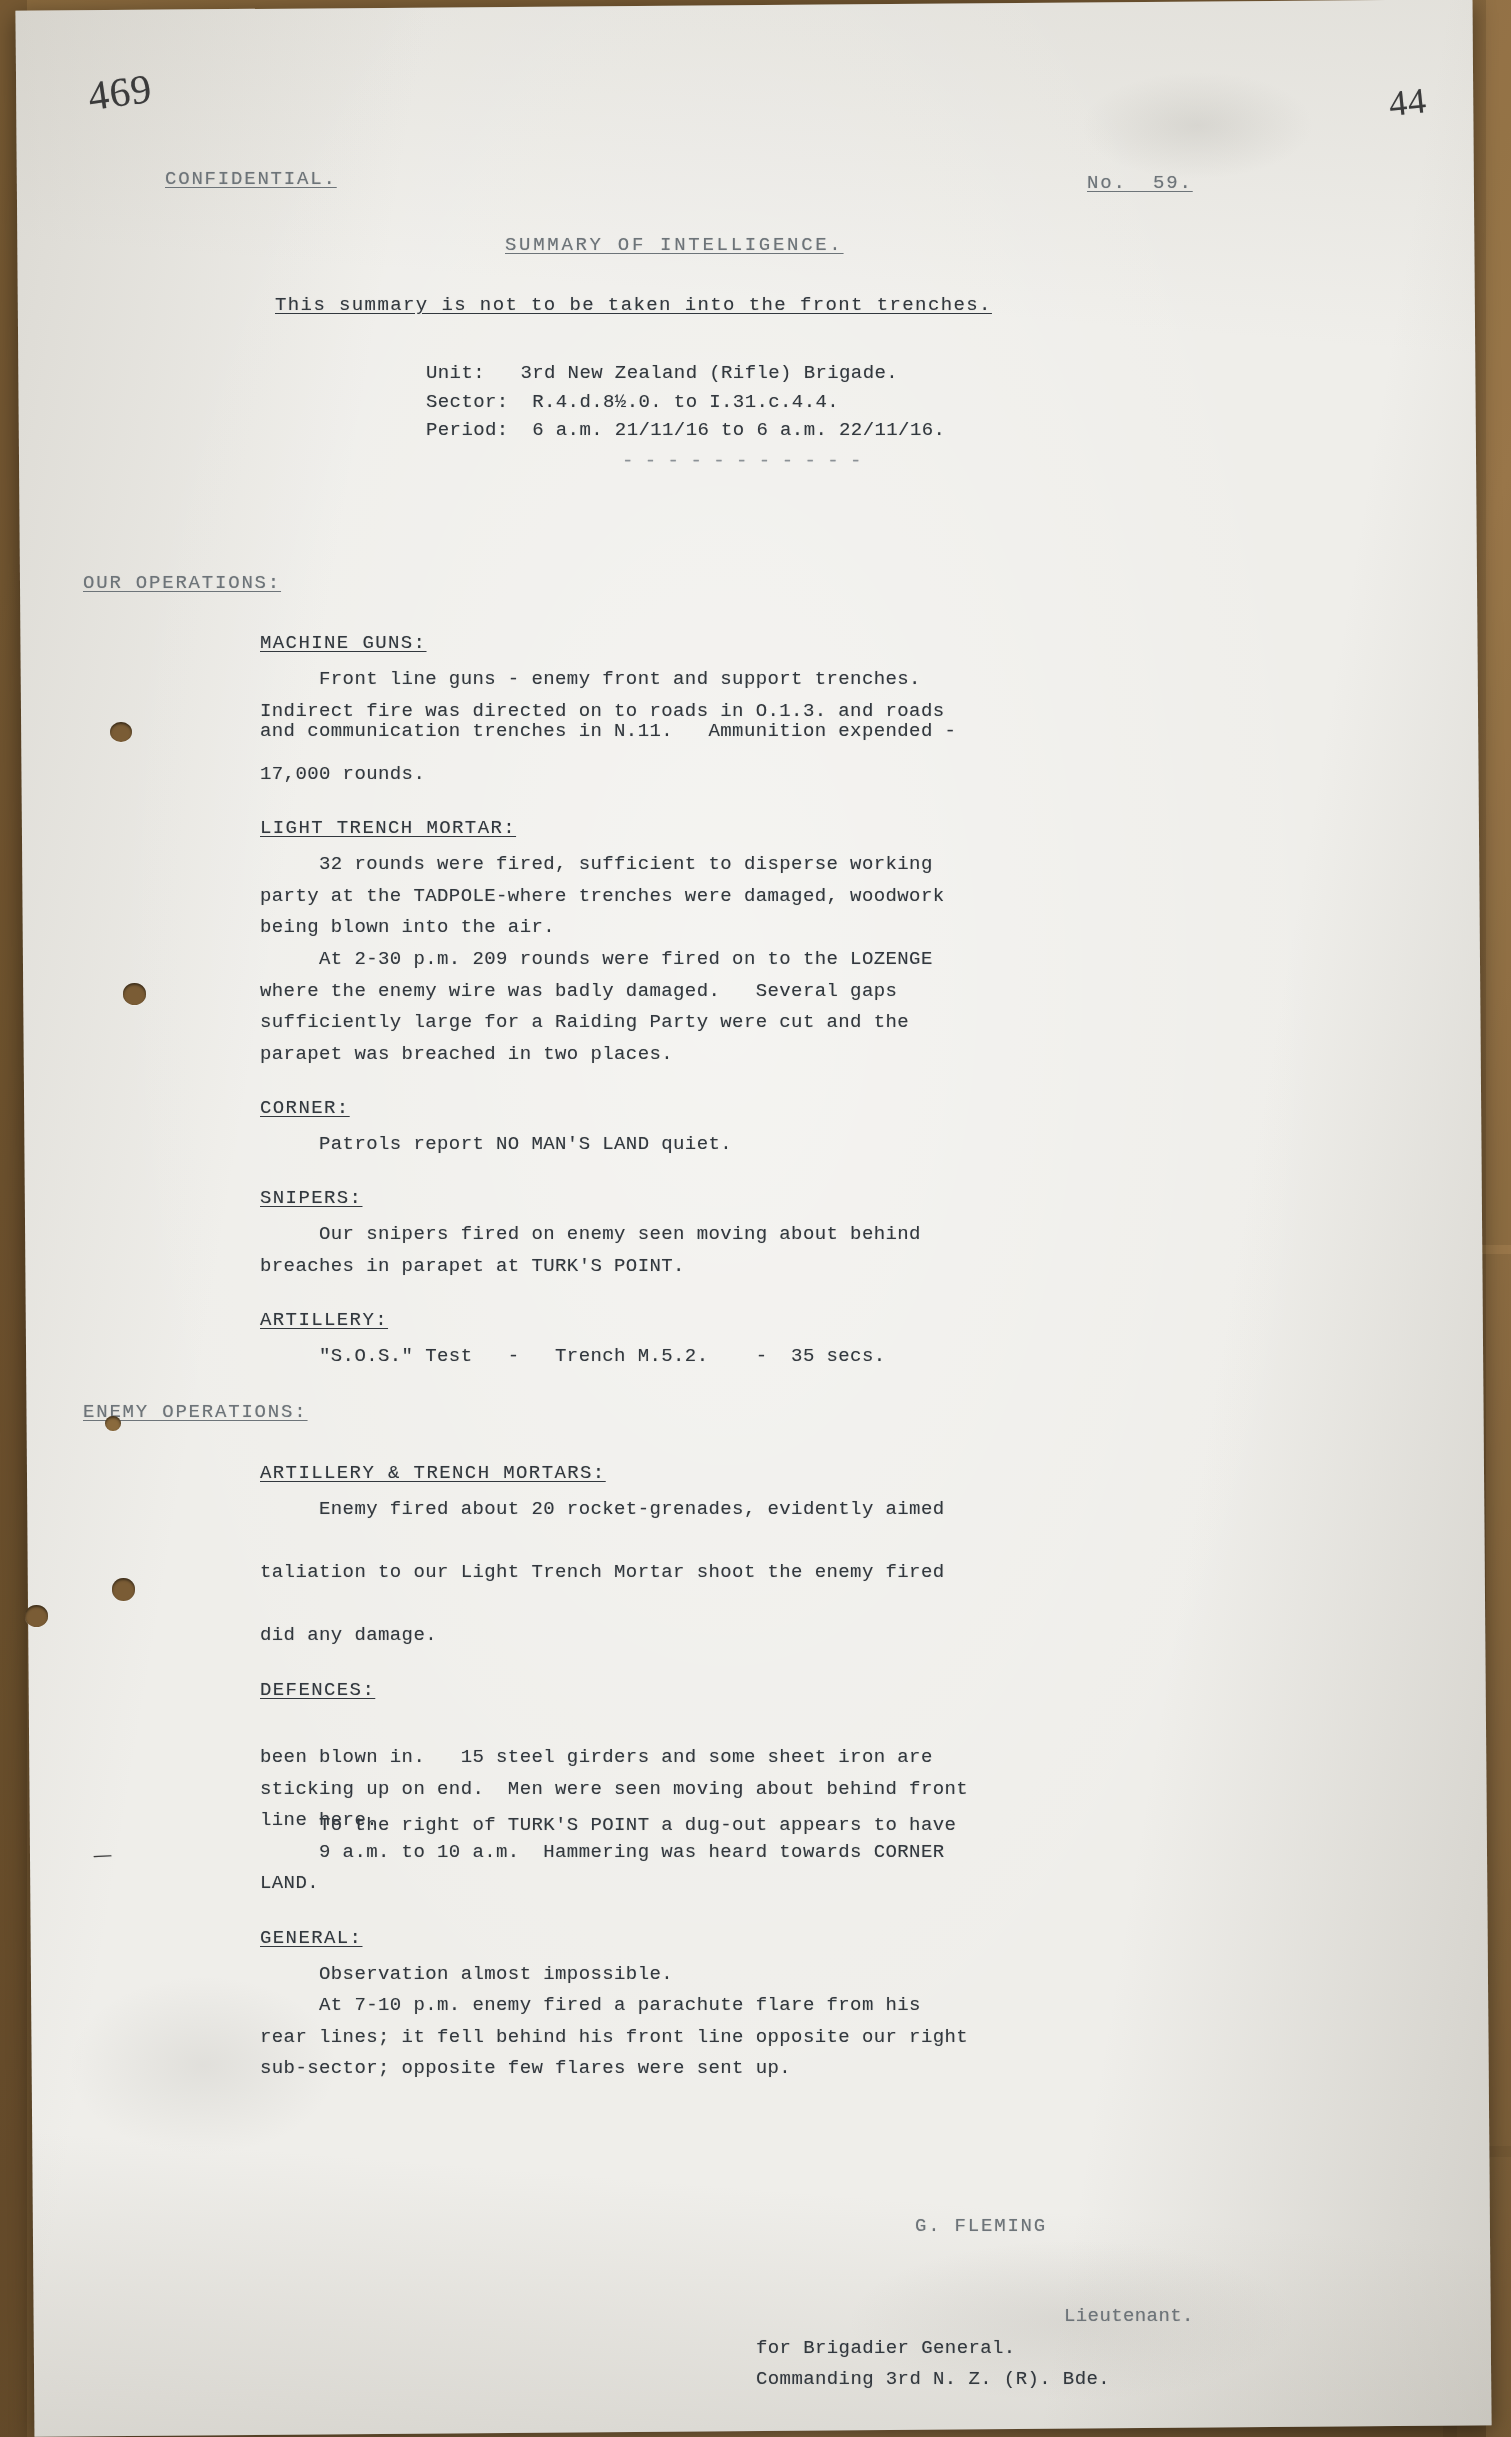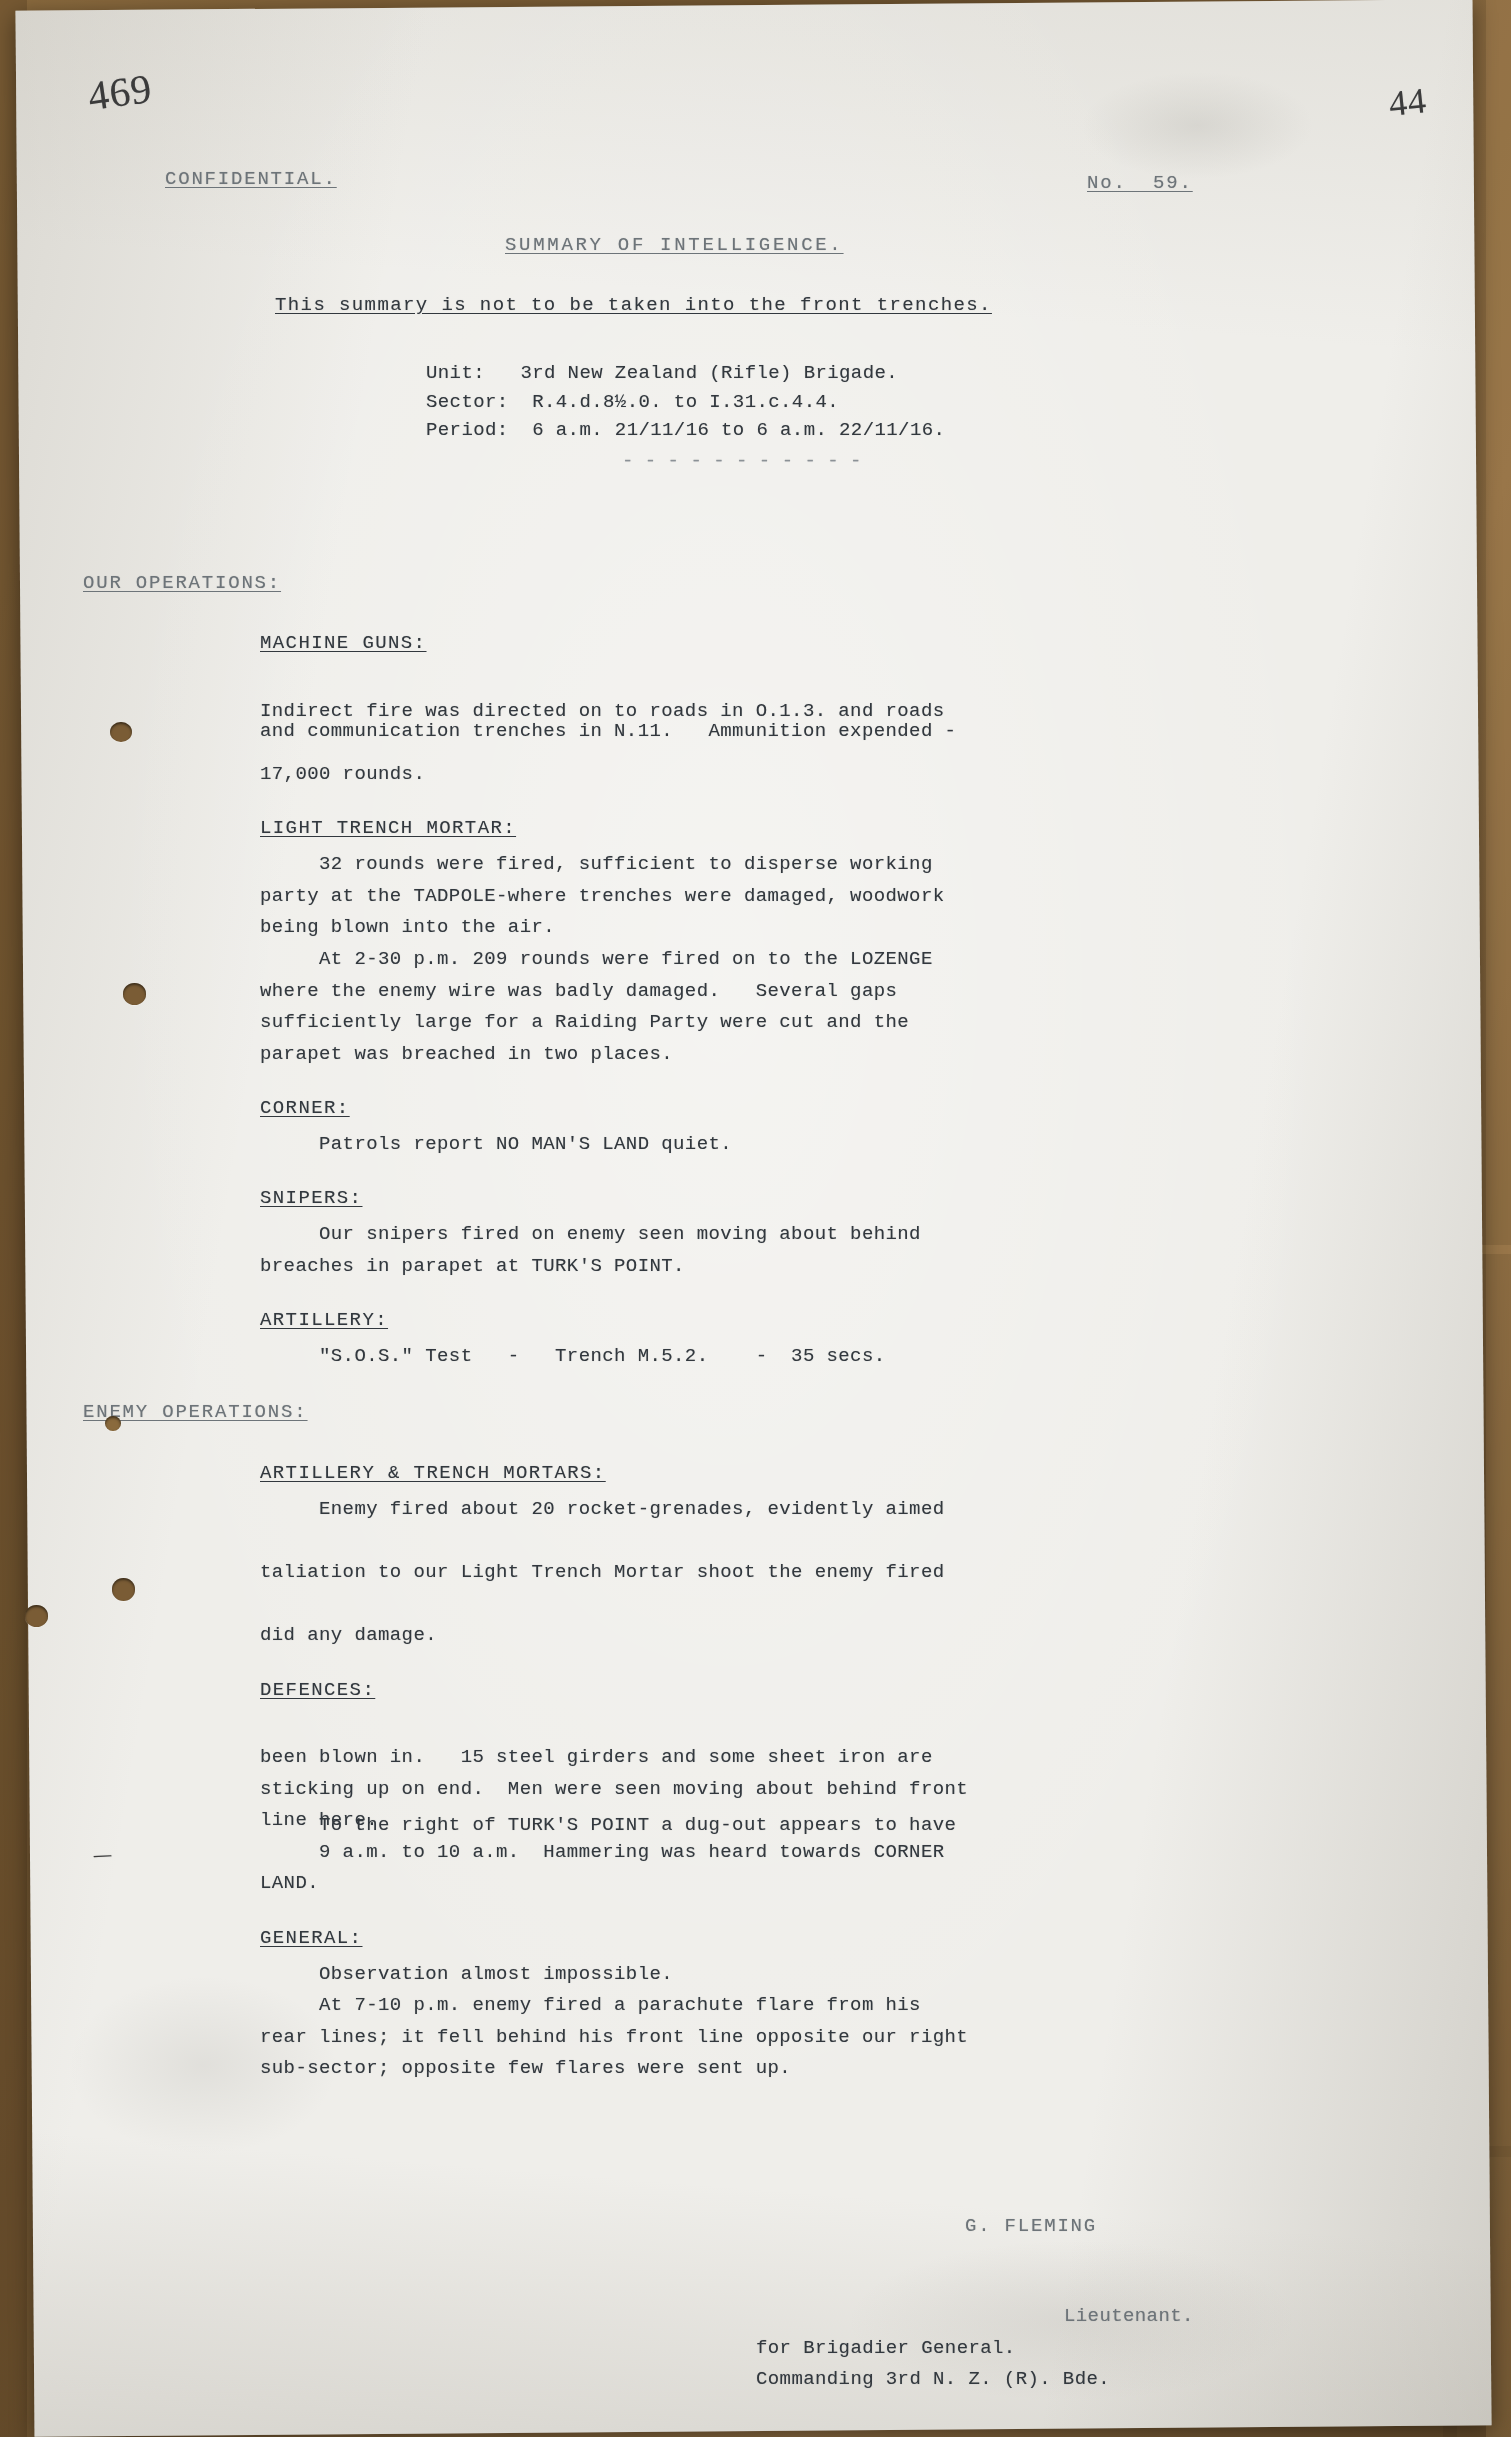--- a/index.html
+++ b/index.html
@@ -114,20 +114,21 @@
     <div class="ln u" style="left:275px;top:293px;letter-spacing:1.4px;">This summary is not to be taken into the front trenches.</div>
 
     <div class="ln" style="left:426px;top:361px;">Unit:   3rd New Zealand (Rifle) Brigade.</div>
     <div class="ln" style="left:426px;top:390px;">Sector:  R.4.d.8½.0. to I.31.c.4.4.</div>
     <div class="ln" style="left:426px;top:418px;">Period:  6 a.m. 21/11/16 to 6 a.m. 22/11/16.</div>
     <div class="ln vfaded" style="left:622px;top:449px;letter-spacing:0px;">- - - - - - - - - - -</div>
 
     <div class="ln u faded" style="left:83px;top:571px;letter-spacing:1.8px;">OUR OPERATIONS:</div>
 
     <div class="ln u" style="left:260px;top:631px;letter-spacing:1.4px;">MACHINE GUNS:</div>
+    <div class="ln" style="left:260px;top:667px;">     Front line guns - enemy front and support trenches.</div>
     <div class="ln" style="left:260px;top:699px;">Indirect fire was directed on to roads in O.1.3. and roads</div>
     <div class="ln" style="left:260px;top:719px;">and communication trenches in N.11.   Ammunition expended -</div>
     <div class="ln" style="left:260px;top:762px;">17,000 rounds.</div>
 
     <div class="ln u" style="left:260px;top:816px;letter-spacing:1.4px;">LIGHT TRENCH MORTAR:</div>
     <div class="ln" style="left:260px;top:852px;">     32 rounds were fired, sufficient to disperse working</div>
     <div class="ln" style="left:260px;top:884px;">party at the TADPOLE-where trenches were damaged, woodwork</div>
     <div class="ln" style="left:260px;top:915px;">being blown into the air.</div>
     <div class="ln" style="left:260px;top:947px;">     At 2-30 p.m. 209 rounds were fired on to the LOZENGE</div>
     <div class="ln" style="left:260px;top:979px;">where the enemy wire was badly damaged.   Several gaps</div>
@@ -158,21 +159,21 @@
     <div class="ln" style="left:260px;top:1808px;">line here.</div>
     <div class="ln" style="left:260px;top:1840px;">     9 a.m. to 10 a.m.  Hammering was heard towards CORNER</div>
     <div class="ln" style="left:260px;top:1871px;">LAND.</div>
 
     <div class="ln u" style="left:260px;top:1926px;letter-spacing:1.4px;">GENERAL:</div>
     <div class="ln" style="left:260px;top:1962px;">     Observation almost impossible.</div>
     <div class="ln" style="left:260px;top:1993px;">     At 7-10 p.m. enemy fired a parachute flare from his</div>
     <div class="ln" style="left:260px;top:2025px;">rear lines; it fell behind his front line opposite our right</div>
     <div class="ln" style="left:260px;top:2056px;">sub-sector; opposite few flares were sent up.</div>
 
-    <div class="ln faded" style="left:965px;top:2214px;letter-spacing:1.8px;">G. FLEMING</div>
+    <div class="ln faded" style="left:915px;top:2214px;letter-spacing:1.8px;">G. FLEMING</div>
     <div class="ln faded" style="left:1048px;top:2304px;margin-left:16px;">Lieutenant.</div>
     <div class="ln" style="left:756px;top:2336px;">for Brigadier General.</div>
     <div class="ln" style="left:756px;top:2367px;">Commanding 3rd N. Z. (R). Bde.</div>
 
     <div class="ln pencil vfaded" style="left:99px;top:1840px;font-size:25px;transform:rotate(68deg);">/</div>
   </div>
 
   <div class="hole" style="left:110px;top:722px;width:21.6px;height:20px;"></div>
   <div class="hole" style="left:123px;top:983px;width:23.4px;height:21.6px;"></div>
   <div class="hole small" style="left:105px;top:1416px;width:16px;height:15.3px;"></div>

